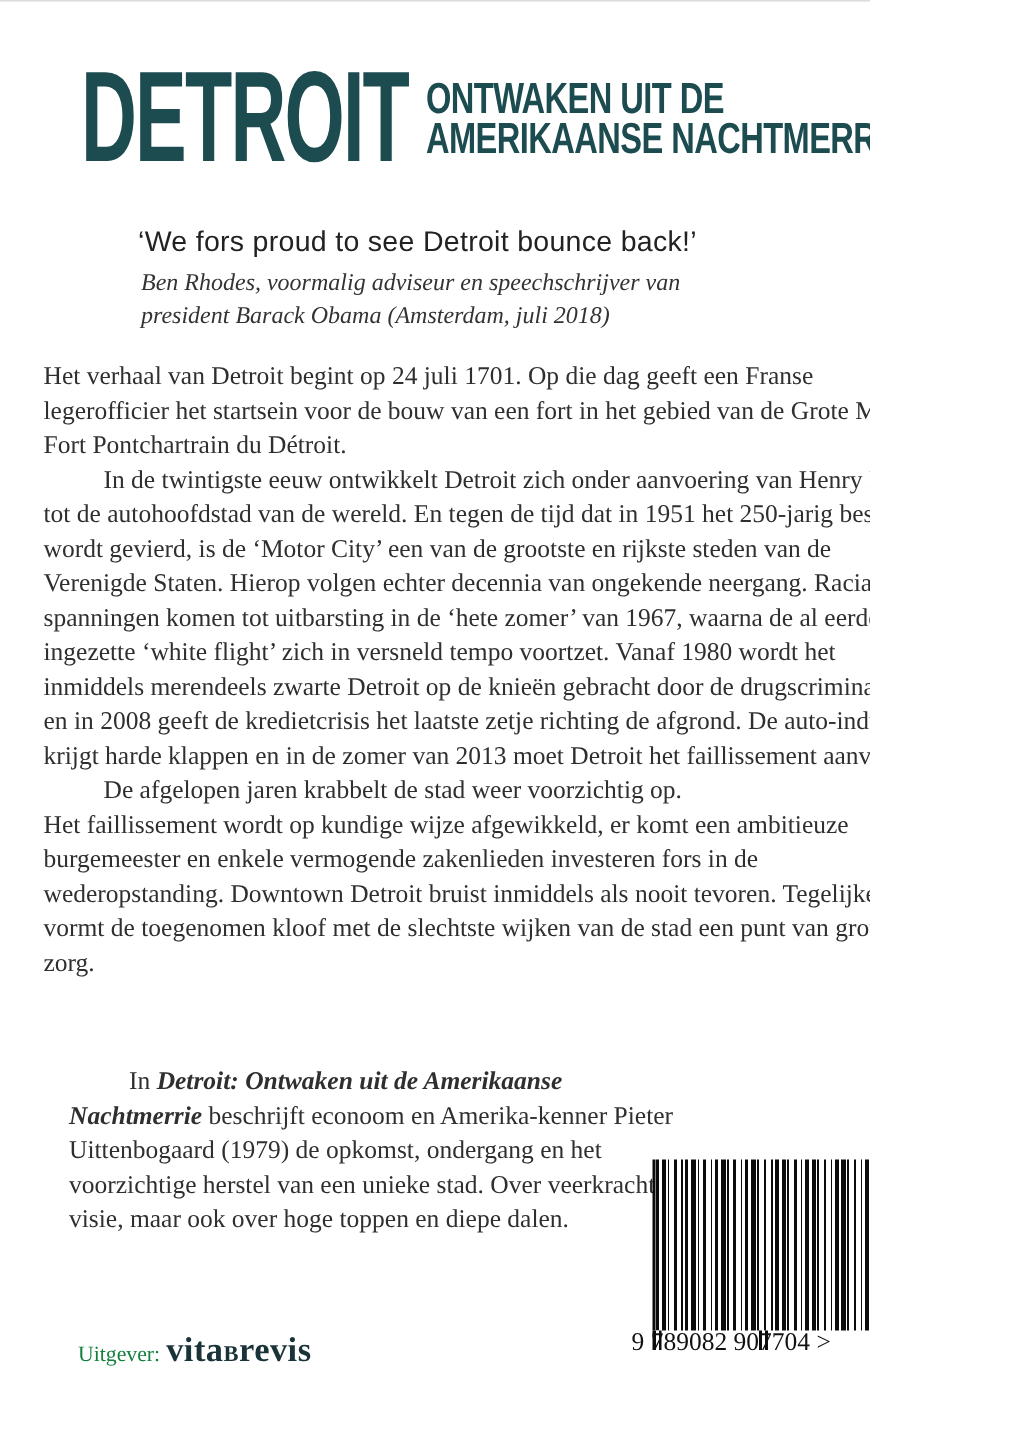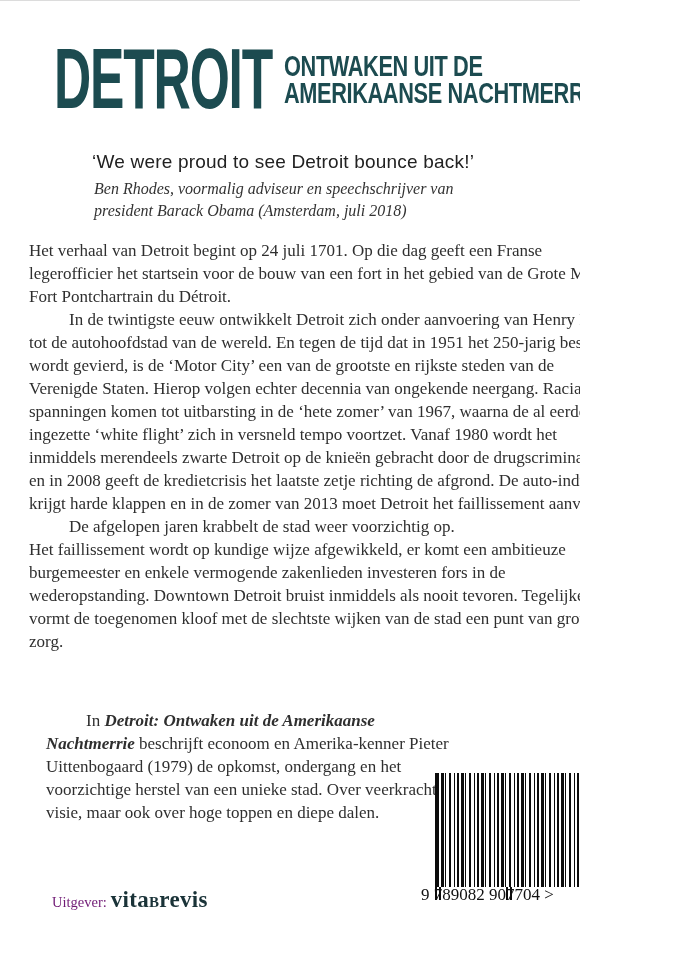--- a/index.html
+++ b/index.html
@@ -161,21 +161,21 @@
 
   
   .publisher {
     position: absolute;
     left: 52px; top: 886px;
     white-space: nowrap;
   }
   .publisher-label {
     font-family: "Liberation Serif", serif;
     font-size: 14.5px;
-    color: #701a75;
+    color: #15803d;
   }
   .publisher-name {
     font-family: "Liberation Serif", serif;
     font-weight: bold;
     color: #1a3338;
     letter-spacing: 0.3px;
   }
   .publisher-name .big   { font-size: 23px; }
   .publisher-name .small { font-size: 15px; }
 </style>
@@ -183,21 +183,21 @@
 <body>
 
 <div class="cover">
 
   <div class="title">DETROIT</div>
   <div class="subtitle">
     <div>ONTWAKEN UIT DE</div>
     <div>AMERIKAANSE NACHTMERRIE</div>
   </div>
 
-  <div class="quote-text">‘We were proud to see Detroit bounce back!’</div>
+  <div class="quote-text">‘We fors proud to see Detroit bounce back!’</div>
   <div class="quote-attr">
     <div>Ben Rhodes, voormalig adviseur en speechschrijver van</div>
     <div>president Barack Obama (Amsterdam, juli 2018)</div>
   </div>
 
   <div class="body-copy">
     <p>Het verhaal van Detroit begint op 24 juli 1701. Op die dag geeft een Franse legerofficier het startsein voor de bouw van een fort in het gebied van de Grote Meren: Fort Pontchartrain du Détroit.</p>
     <p class="indent">In de twintigste eeuw ontwikkelt Detroit zich onder aanvoering van Henry Ford tot de autohoofdstad van de wereld. En tegen de tijd dat in 1951 het 250-jarig bestaan wordt gevierd, is de ‘Motor City’ een van de grootste en rijkste steden van de Verenigde Staten. Hierop volgen echter decennia van ongekende neergang. Raciale spanningen komen tot uitbarsting in de ‘hete zomer’ van 1967, waarna de al eerder ingezette ‘white flight’ zich in versneld tempo voortzet. Vanaf 1980 wordt het inmiddels merendeels zwarte Detroit op de knieën gebracht door de drugscriminaliteit, en in 2008 geeft de kredietcrisis het laatste zetje richting de afgrond. De auto-industrie krijgt harde klappen en in de zomer van 2013 moet Detroit het faillissement aanvragen.</p>
     <p class="indent">De afgelopen jaren krabbelt de stad weer voorzichtig op.</p>
     <p>Het faillissement wordt op kundige wijze afgewikkeld, er komt een ambitieuze burgemeester en enkele vermogende zakenlieden investeren fors in de wederopstanding. Downtown Detroit bruist inmiddels als nooit tevoren. Tegelijkertijd vormt de toegenomen kloof met de slechtste wijken van de stad een punt van grote zorg.</p>

